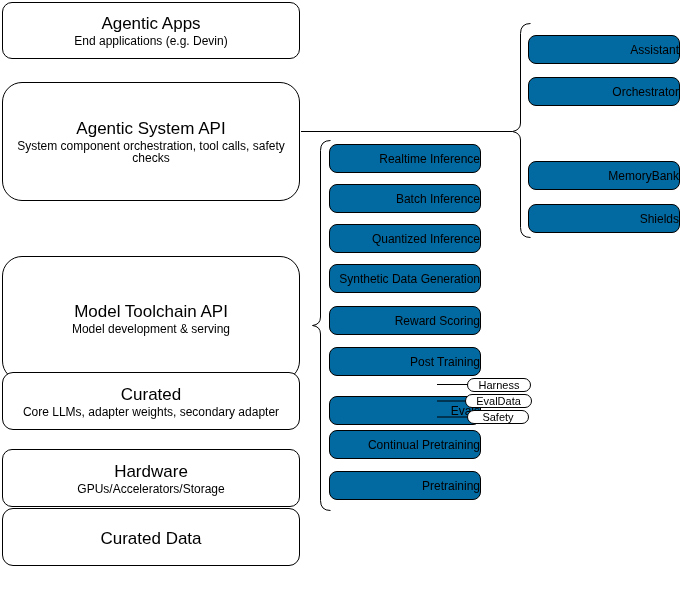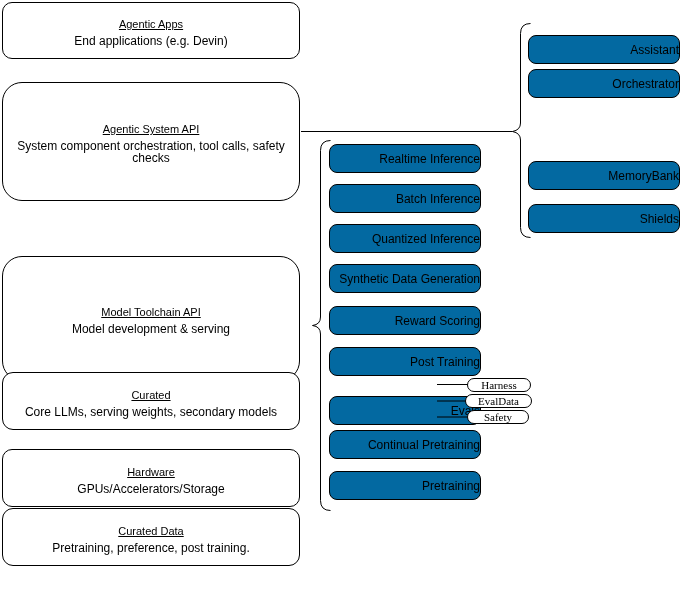--- a/index.html
+++ b/index.html
@@ -22,21 +22,21 @@
     background: #ffffff;
     display: flex;
     flex-direction: column;
     justify-content: center;
     align-items: center;
     gap: 4px;
     padding: 3px 6px 0 6px;
     text-align: center;
     color: #000000;
   }
-  .ltitle { font-size: 11px; line-height: 14px; text-decoration: underline; }
+  .ltitle { font-size: 17px; line-height: 14px; }
   .lsub   { font-size: 12px; line-height: 12px; }
 
   .mbox, .rbox {
     position: absolute;
     height: 29px;
     border: 1px solid #000000;
     border-radius: 8px;
     background: #0369a1;
     display: flex;
     align-items: center;
@@ -53,21 +53,20 @@
     height: 14px;
     border: 1px solid #000000;
     border-radius: 7px;
     background: #ffffff;
     display: flex;
     align-items: flex-start;
     justify-content: center;
     font-size: 11px;
     line-height: 12px;
     color: #000000;
-    font-family: Liberation Serif, serif;
   }
 
   
   #lb0 { top: 2px;   height: 57px;  border-radius: 10px; }
   #lb1 { top: 82px;  height: 119px; border-radius: 20px; }
   #lb2 { top: 224px; height: 125px; border-radius: 20px; margin-top: 32px; }
   #lb3 { top: 372px; height: 58px;  border-radius: 11px; }
   #lb4 { top: 449px; height: 58px;  border-radius: 10px; }
   #lb5 { top: 508px; height: 58px;  border-radius: 11px; }
 
@@ -75,21 +74,21 @@
   #mb1 { top: 184px; }
   #mb2 { top: 224px; }
   #mb3 { top: 264px; }
   #mb4 { top: 306px; }
   #mb5 { top: 347px; }
   #mb6 { top: 396px; }
   #mb7 { top: 430px; }
   #mb8 { top: 471px; }
 
   #rb0 { top: 35px; }
-  #rb1 { top: 69px; }
+  #rb1 { top: 77px; }
   #rb2 { top: 118px; }
   #rb3 { top: 161px; }
   #rb4 { top: 204px; padding-left: 28px; }
 
   #pl0 { left: 467px; top: 378px; width: 64px; }
   #pl1 { left: 465px; top: 394px; width: 67px; }
   #pl2 { left: 467px; top: 410px; width: 62px; }
 
   .overlay {
     position: absolute;
@@ -109,29 +108,28 @@
   <div class="lbox" id="lb1">
     <div class="ltitle">Agentic System API</div>
     <div class="lsub">System component orchestration, tool calls, safety checks</div>
   </div>
   <div class="lbox" id="lb2">
     <div class="ltitle">Model Toolchain API</div>
     <div class="lsub">Model development &amp; serving</div>
   </div>
   <div class="lbox" id="lb3">
     <div class="ltitle">Curated</div>
-    <div class="lsub">Core LLMs, serving weights, secondary models</div>
+    <div class="lsub">Core LLMs, adapter weights, secondary adapter</div>
   </div>
   <div class="lbox" id="lb4">
     <div class="ltitle">Hardware</div>
     <div class="lsub">GPUs/Accelerators/Storage</div>
   </div>
   <div class="lbox" id="lb5">
     <div class="ltitle">Curated Data</div>
-    <div class="lsub">Pretraining, preference, post training.</div>
   </div>
 
   <div class="mbox" id="mb0">
       <span>Realtime Inference</span>
     </div>
   <div class="mbox" id="mb1">
       <span>Batch Inference</span>
     </div>
   <div class="mbox" id="mb2">
       <span>Quantized Inference</span>

